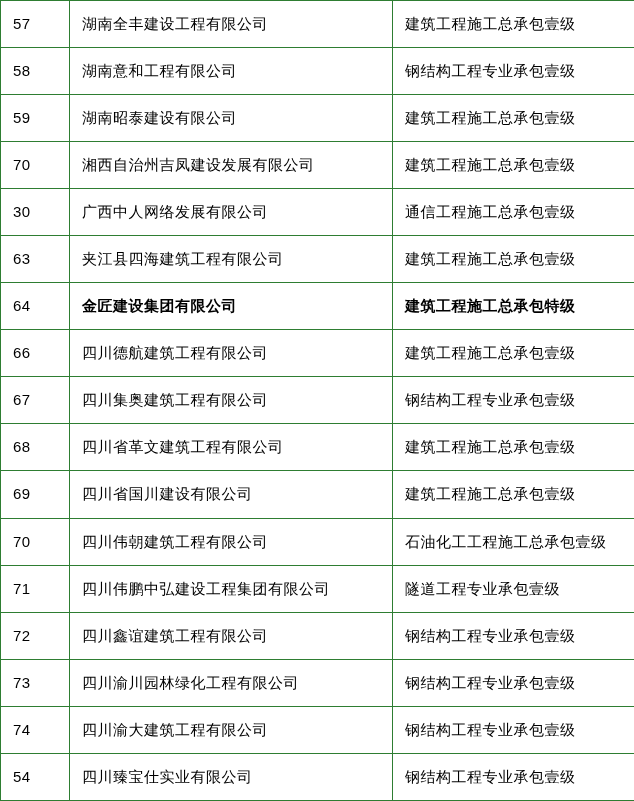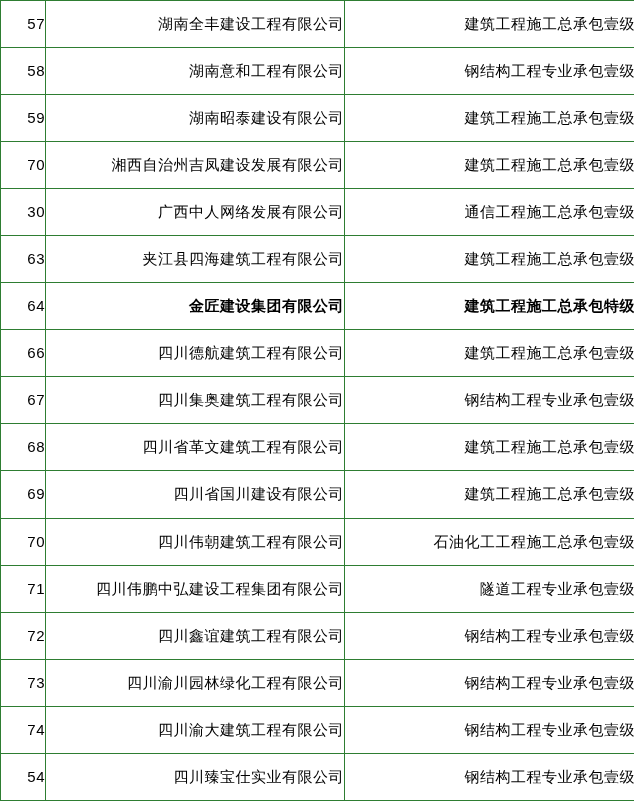--- a/index.html
+++ b/index.html
@@ -14,25 +14,25 @@
     overflow: hidden;
   }
   table.company-table {
     border-collapse: collapse;
     table-layout: fixed;
     width: 634px;
     height: 801px;
   }
   table.company-table td {
     border: 1px solid #2e7d32;
-    text-align: right;
+    text-align: left;
     vertical-align: middle;
     font-size: 15px;
     color: #000000;
-    padding: 0;
+    padding: 12px;
     line-height: 1.2;
     letter-spacing: 0.5px;
   }
   td.col-index {
     width: 44px;
     font-size: 15px;
   }
   td.col-name {
     width: 298px;
   }

